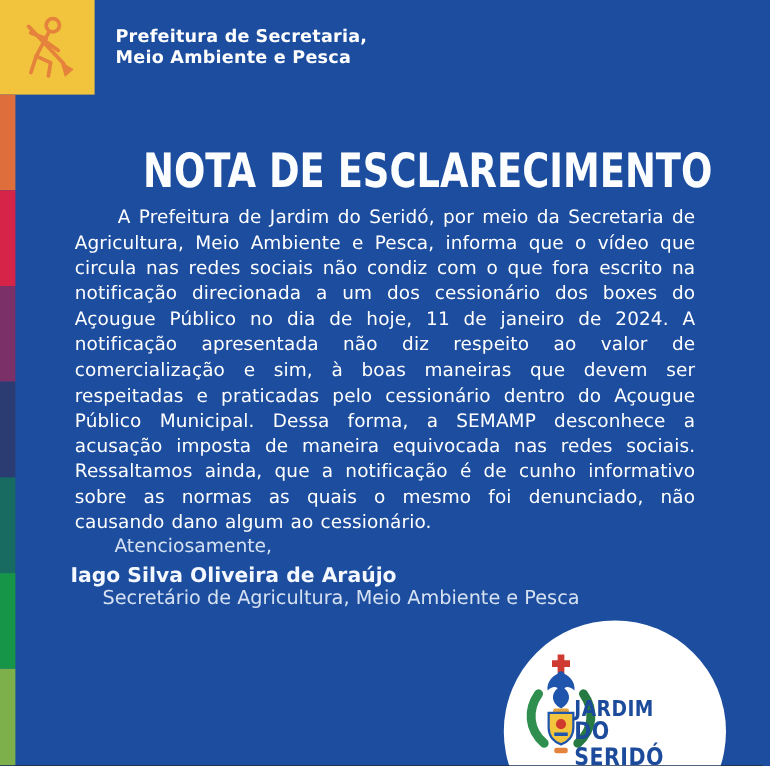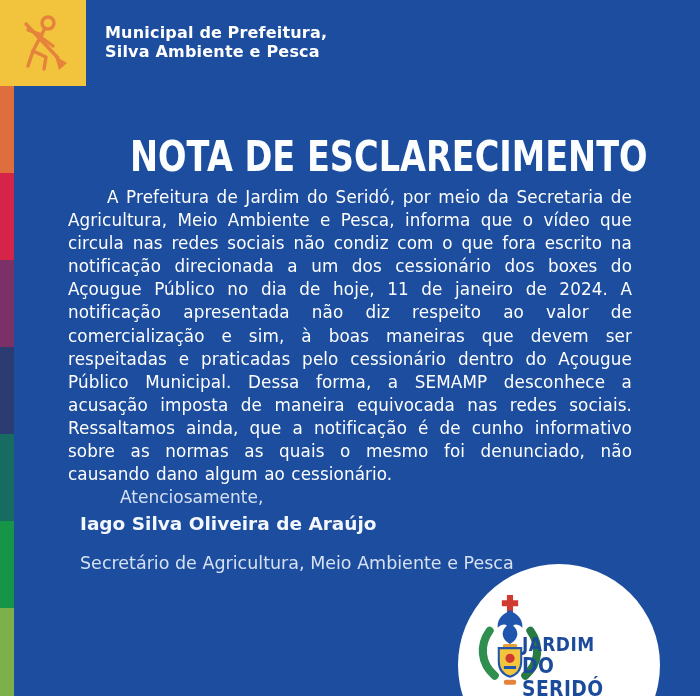--- a/index.html
+++ b/index.html
@@ -30,24 +30,24 @@
     white-space:nowrap;transform:scaleX(0.78);transform-origin:50% 50%;
     letter-spacing:0px;
   }
   
   .body-text{
     position:absolute;left:68px;top:186px;width:564px;margin:0;
     color:#ffffff;font-size:16.8px;line-height:23.1px;
     text-align:justify;text-indent:39px;letter-spacing:.1px;word-spacing:1px;
   }
   
-  .signature{position:absolute;left:80px;top:487px;width:492px;color:#d6e1f2;}
+  .signature{position:absolute;left:64px;top:487px;width:492px;color:#d6e1f2;}
   .signature .sal{padding-left:40px;font-size:17px;margin-bottom:6px;}
   .signature .name{font-size:18.5px;font-weight:bold;color:#f4f8fe;text-align:left;}
-  .signature .role{font-size:17.5px;text-align:left;margin-top:19px;}
+  .signature .role{font-size:17.5px;text-align:center;margin-top:0;}
   
   .logo-circle{
     position:absolute;left:458px;top:564px;width:202px;height:202px;
     background:#ffffff;border-radius:50%;
   }
   .crest{position:absolute;left:10px;top:30px;width:84px;height:98px;}
   .logo-text{position:absolute;left:64px;top:70px;color:#1c4b9b;}
   .logo-text .lt1{font-size:20px;font-weight:bold;transform:scaleX(.85);transform-origin:0 50%;letter-spacing:.5px;line-height:20px;}
   .logo-text .lt2{font-size:22px;font-weight:bold;transform:scaleX(.85);transform-origin:0 50%;letter-spacing:.5px;line-height:23px;}
 </style>
@@ -73,22 +73,22 @@
     <div class="seg" style="background-color: rgb(222, 111, 61);"></div>
     <div class="seg" style="background-color: rgb(214, 36, 73);"></div>
     <div class="seg" style="background-color: rgb(123, 49, 103);"></div>
     <div class="seg" style="background-color: rgb(43, 60, 114);"></div>
     <div class="seg" style="background-color: rgb(23, 107, 96);"></div>
     <div class="seg" style="background-color: rgb(22, 149, 73);"></div>
     <div class="seg" style="background-color: rgb(125, 175, 75);"></div>
   </div>
 
   <div class="header">
-    <div class="h-line1"><span class="h-reg">Municipal de</span>&nbsp;<b>Prefeitura,</b></div>
-    <div class="h-line2">Silva Ambiente e Pesca</div>
+    <div class="h-line1"><span class="h-reg">Prefeitura de</span>&nbsp;<b>Secretaria,</b></div>
+    <div class="h-line2">Meio Ambiente e Pesca</div>
   </div>
 
   <h1 class="title">NOTA DE ESCLARECIMENTO</h1>
 
   <p class="body-text">A Prefeitura de Jardim do Seridó, por meio da Secretaria de Agricultura, Meio Ambiente e Pesca, informa que o vídeo que circula nas redes sociais não condiz com o que fora escrito na notificação direcionada a um dos cessionário dos boxes do Açougue Público no dia de hoje, 11 de janeiro de 2024. A notificação apresentada não diz respeito ao valor de comercialização e sim, à boas maneiras que devem ser respeitadas e praticadas pelo cessionário dentro do Açougue Público Municipal. Dessa forma, a SEMAMP desconhece a acusação imposta de maneira equivocada nas redes sociais. Ressaltamos ainda, que a notificação é de cunho informativo sobre as normas as quais o mesmo foi denunciado, não causando dano algum ao cessionário.</p>
 
   <div class="signature">
     <div class="sal">Atenciosamente,</div>
     <div class="name">Iago Silva Oliveira de Araújo</div>
     <div class="role">Secretário de Agricultura, Meio Ambiente e Pesca</div>

